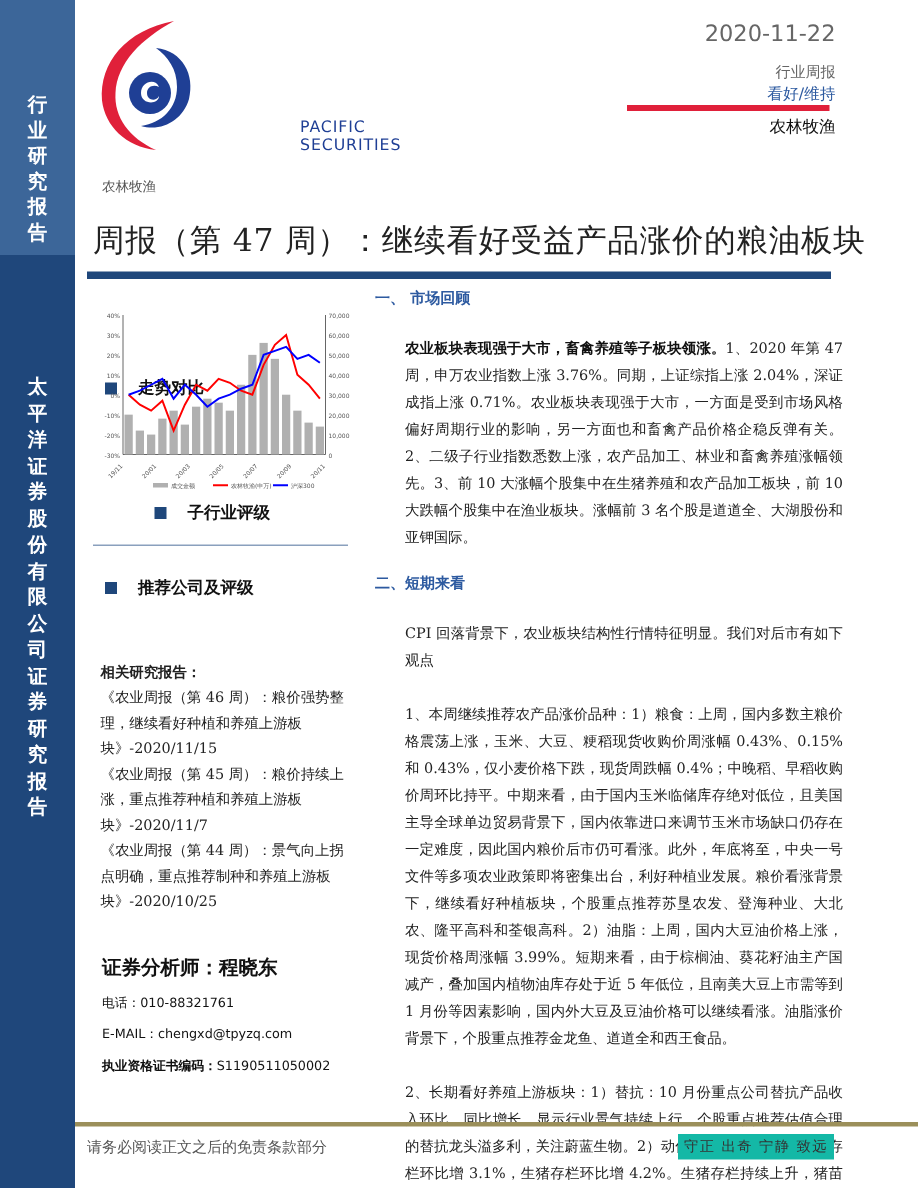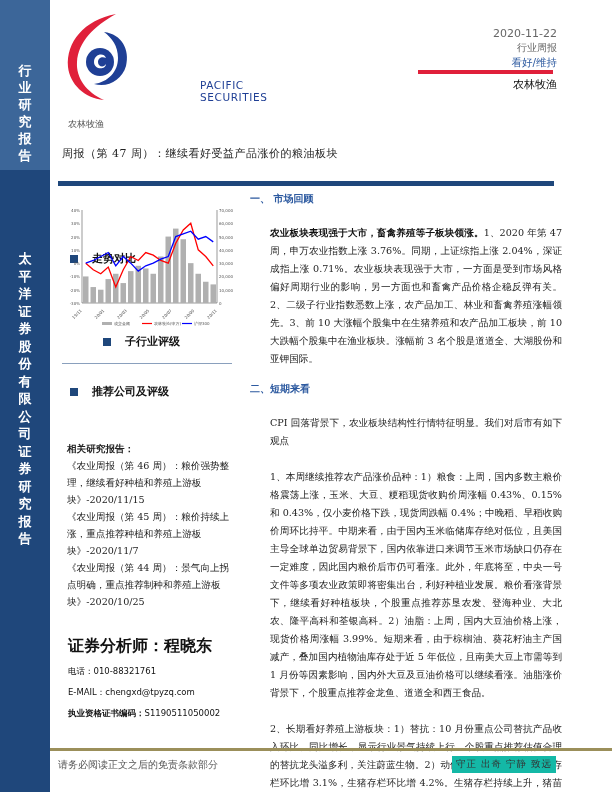--- a/index.html
+++ b/index.html
@@ -9,44 +9,44 @@
   .vtext { position:absolute; left:0; width:50px; text-align:center; color:#fff; font-weight:bold; font-family:"DejaVu Serif", serif; }
   .vtext span { display:block; }
   .vtext-1 { top:62px; font-size:13px; line-height:17px; }
   .vtext-2 { top:250px; font-size:13px; line-height:17.5px; }
 
   .logo { position:absolute; left:64px; top:12px; width:200px; height:88px; }
   .logo-text-cn { position:absolute; left:136px; top:38px; font-size:22px; font-weight:bold; color:#1f3f95; font-family:"DejaVu Sans", sans-serif; letter-spacing:1px; }
   .logo-text-en { position:absolute; left:136px; top:67px; font-size:10.5px; color:#1f3f95; font-family:"DejaVu Sans", sans-serif; letter-spacing:0.6px; }
 
   .hdr-right { position:absolute; right:55px; text-align:right; font-family:"DejaVu Sans", sans-serif; }
-  .hdr-date { top:27px; font-size:11px; color:#666; }
+  .hdr-date { top:13px; font-size:15px; color:#666; }
   .hdr-type { top:41px; font-size:10px; color:#666; }
   .hdr-rating { top:56px; font-size:10.5px; color:#2d5aa0; }
   .hdr-redline { position:absolute; left:418px; top:70px; width:135px; height:4px; background:#e0203a; }
   .hdr-industry { top:77px; font-size:11px; color:#111; }
 
   .small-cat { position:absolute; left:68px; top:118px; font-size:9px; color:#555; font-family:"DejaVu Sans", sans-serif; }
-  .title { position:absolute; left:62px; top:146px; font-size:11px; color:#222; font-family:"DejaVu Serif", serif; letter-spacing:0.5px; }
+  .title { position:absolute; left:62px; top:146px; font-size:21px; color:#222; font-family:"DejaVu Serif", serif; letter-spacing:0.5px; }
   .title-bar { position:absolute; left:58px; top:181px; width:496px; height:5px; background:#1f477b; }
 
   .sec-square { display:inline-block; width:8px; height:8px; background:#1f477b; margin-right:14px; vertical-align:middle; }
   .lh { position:absolute; left:70px; font-size:11px; font-weight:bold; color:#111; }
   .lh1 { top:207px;margin-top:44px; }
   .lh2 { top:334px;padding-left:33px; }
   .lh3 { top:384px; }
   .divider { position:absolute; left:62px; top:363px; width:170px; height:1px; background:#8aa0bd; }
 
   .chart { position:absolute; left:62px; top:205px; width:175px; height:125px; }
 
   .related { position:absolute; left:67px; top:440px; width:170px; font-size:9.6px; line-height:17px; color:#222; }
   .related-title { font-weight:bold; }
   .analyst { position:absolute; left:68px; top:636px; width:180px; font-family:"DejaVu Sans", sans-serif; color:#111; }
   .analyst div { font-size:8.5px; margin-bottom:9px; }
-  .analyst .name { font-size:16px; font-weight:bold; margin-bottom:9px; font-family:Liberation Serif, serif; }
+  .analyst .name { font-size:13px; font-weight:bold; margin-bottom:9px; font-family:Liberation Serif, serif; }
   .analyst .bold { font-weight:bold; }
 
   .right { position:absolute; left:250px; top:192px; width:312px; }
   .sh { font-size:10px; font-weight:bold; color:#2d5aa0; margin-bottom:3px; }
   .p { font-size:9.6px; line-height:18px; color:#222; padding-left:20px; text-align:justify;margin-top:18px; }
   .p b { color:#111; }
   .gap { height:14px; }
 
   .footer-line { position:absolute; left:50px; top:748px; width:562px; height:3px; background:#9b8f5a; }
   .footer-left { position:absolute; left:58px; top:758px; font-size:10px; color:#555; }

